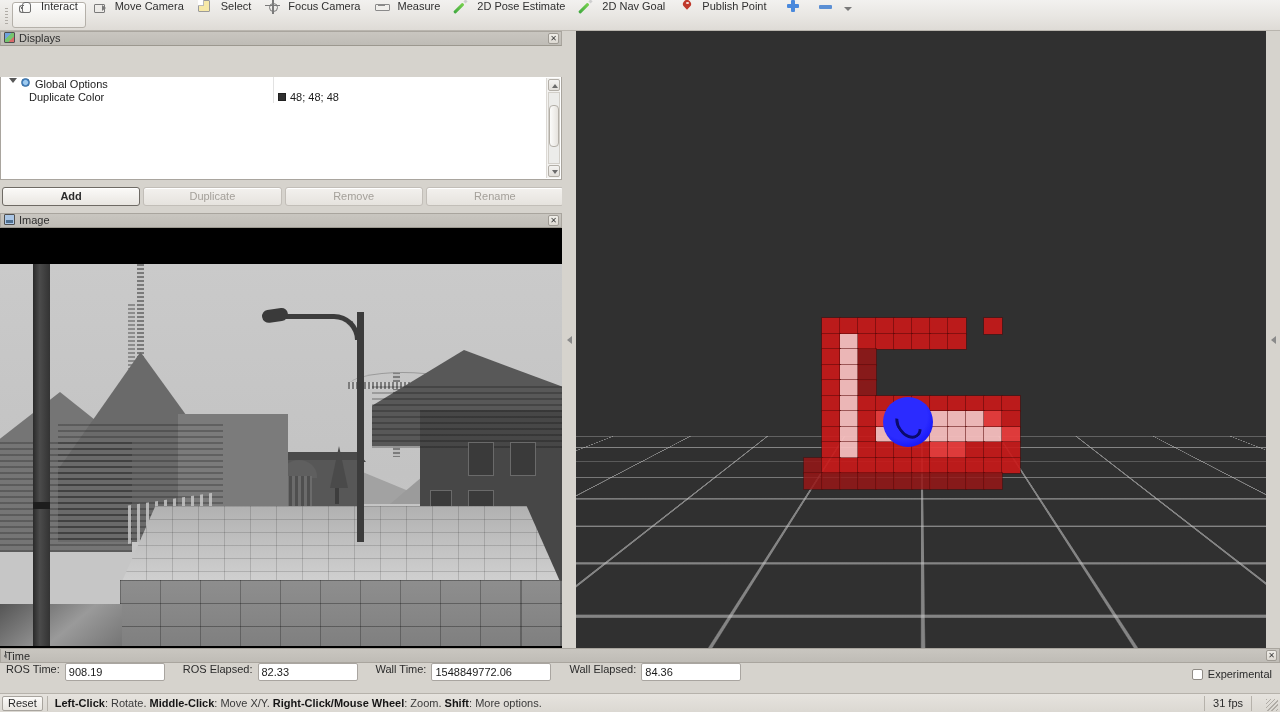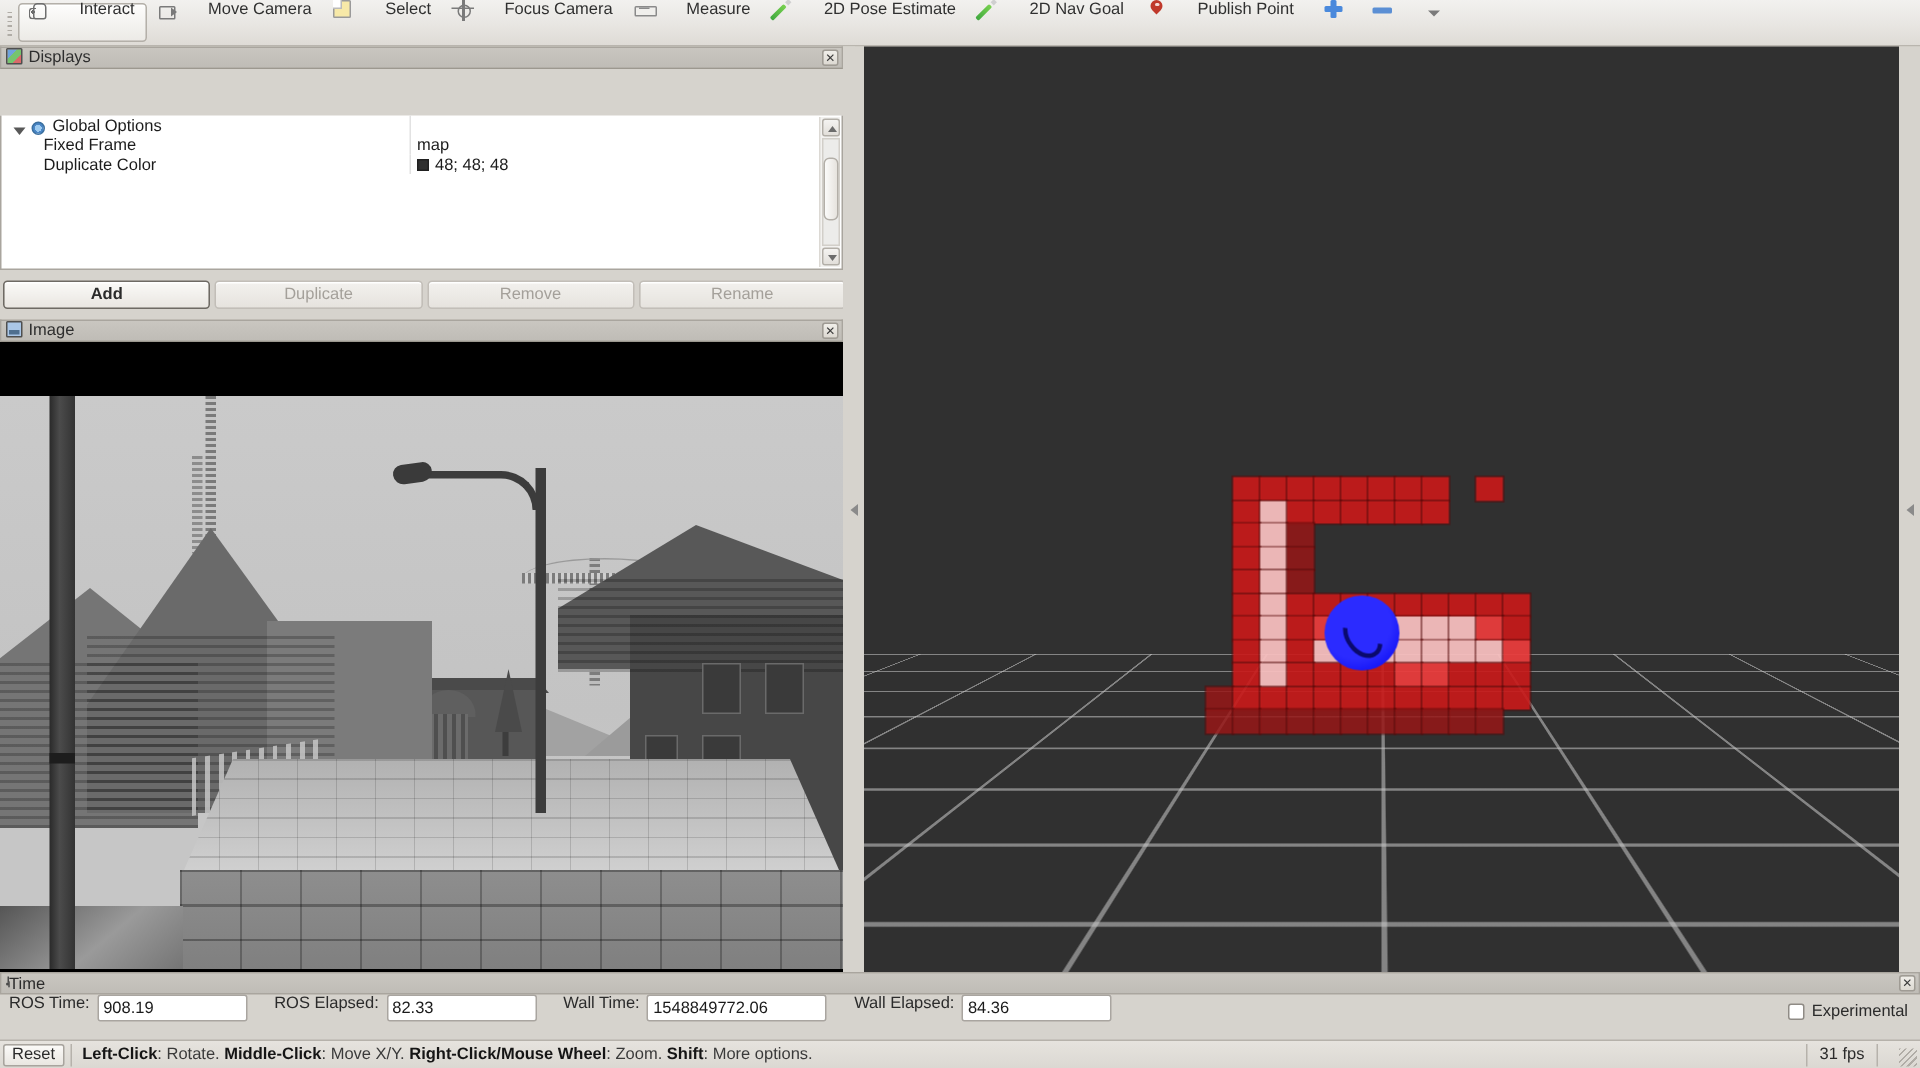--- a/index.html
+++ b/index.html
@@ -18,21 +18,21 @@
   .toolbar {
     position: absolute; left: 0; top: 0; width: 1280px; height: 31px;
     background: linear-gradient(to bottom, #f2f1ef 0%, #e8e6e2 55%, #dedbd6 100%);
     border-bottom: 1px solid #b9b5ae;
     display: flex; align-items: center; padding-left: 3px; gap: 0px;
   }
   .tb-grip { width: 7px; height: 22px; margin-right: 2px;
     background-image: repeating-linear-gradient(to bottom, #b0aca6 0 1px, transparent 1px 3px);
     background-size: 3px 100%; background-position: 2px 4px; background-repeat: no-repeat; }
   .tool {
-    display: flex; align-items: center; gap: 20px;
+    display: flex; align-items: center; gap: 8px;
     padding: 3px 7px 21px 5px; height: 23px;
     border: 1px solid transparent; border-radius: 3px;
     white-space: nowrap; cursor: default; font-size: 11px; color: #303030;
   }
   .tool.active {
     background: linear-gradient(to bottom,#fdfdfc,#eceae6);
     border: 1px solid #b4b0a9;
     box-shadow: inset 0 1px 0 #fff;
   }
   .tool .ico { width: 15px; height: 15px; display: inline-block; position: relative; flex: 0 0 15px; }
@@ -114,21 +114,21 @@
     border:1px solid #9f9b94; border-radius:2px; font-size:8px; line-height:9px; text-align:center;
     color:#3a3a3a; cursor:default;
   }
 
   .prop-area {
     position:absolute; left:0; top:46px; width:562px; height:103px;
     background:#ffffff; border:1px solid #a9a59e; border-top:none;
   }
   .prop-rows { position:absolute; left:0; top:0; right:16px; }
   .prow { display:flex; height:13px; align-items:center; font-size:11px; color:#1c1c1c; }
-  .prow .pname { width:272px; display:flex; align-items:flex-end; padding-left:4px; }
+  .prow .pname { width:272px; display:flex; align-items:flex-start; padding-left:4px; }
   .prow .pval { flex:1; padding-left:4px; display:flex; align-items:center; gap:4px;
     border-left:1px solid #e2e2e2; height:13px;}
   .prow.group .pname { font-weight:normal; }
   .tri { width:0;height:0;border-left:4px solid transparent;border-right:4px solid transparent;
     border-top:5px solid #585858; margin-right:4px; margin-left:4px; }
   .gear { width:9px;height:9px;border-radius:50%;
     background: radial-gradient(circle, #9ecbf0 0 45%, #4a86c6 46% 100%);
     border:1px solid #3a6f9f; margin-right:5px; position:relative; }
   .swatch { width:8px;height:8px; background:#303030; border:1px solid #202020; display:inline-block; }
 
@@ -380,28 +380,20 @@
           <div class="pname">
             <span class="tri"></span>
             <span class="gear"></span>
             <span>Global Options</span>
           </div>
           <div class="pval">
             <span></span>
           </div>
         </div>
 
-        <div class="prow">
-          <div class="pname" style="padding-left:28px">
-            <span>Fixed Frame</span>
-          </div>
-          <div class="pval">
-            <span>map</span>
-          </div>
-        </div>
 
         <div class="prow">
           <div class="pname" style="padding-left:28px">
             <span>Duplicate Color</span>
           </div>
           <div class="pval">
             <span class="swatch"></span>
             <span>48; 48; 48</span>
           </div>
         </div>

